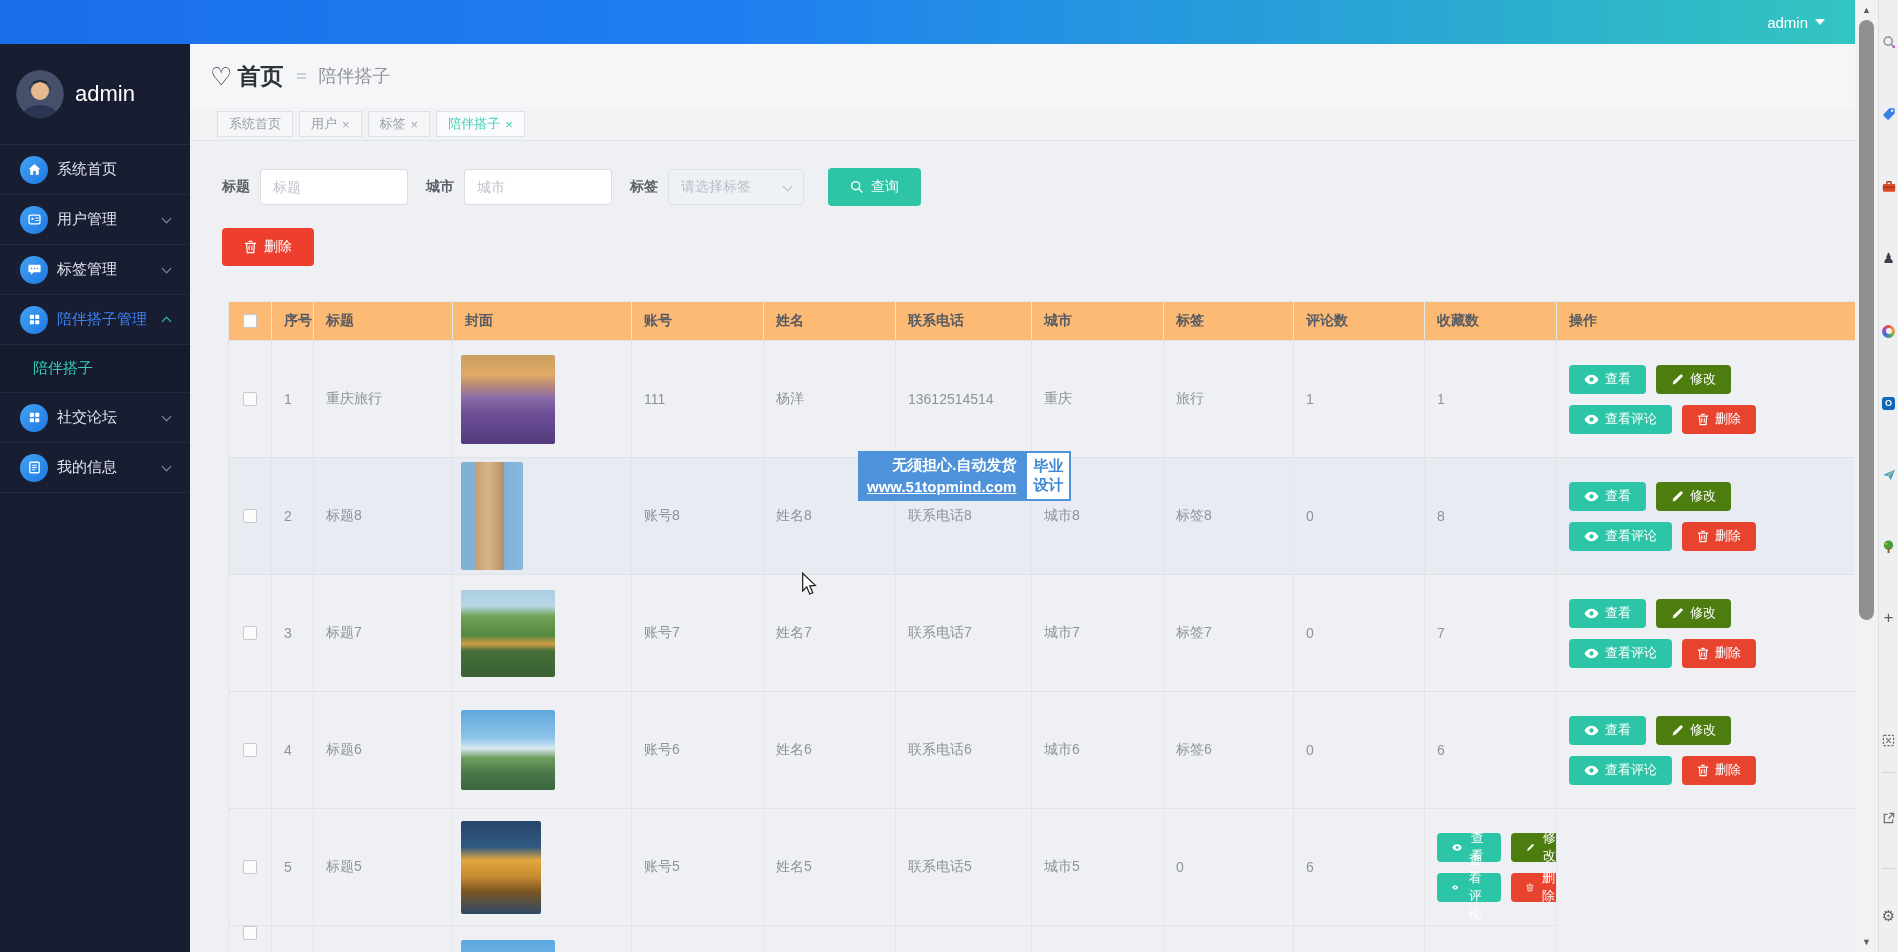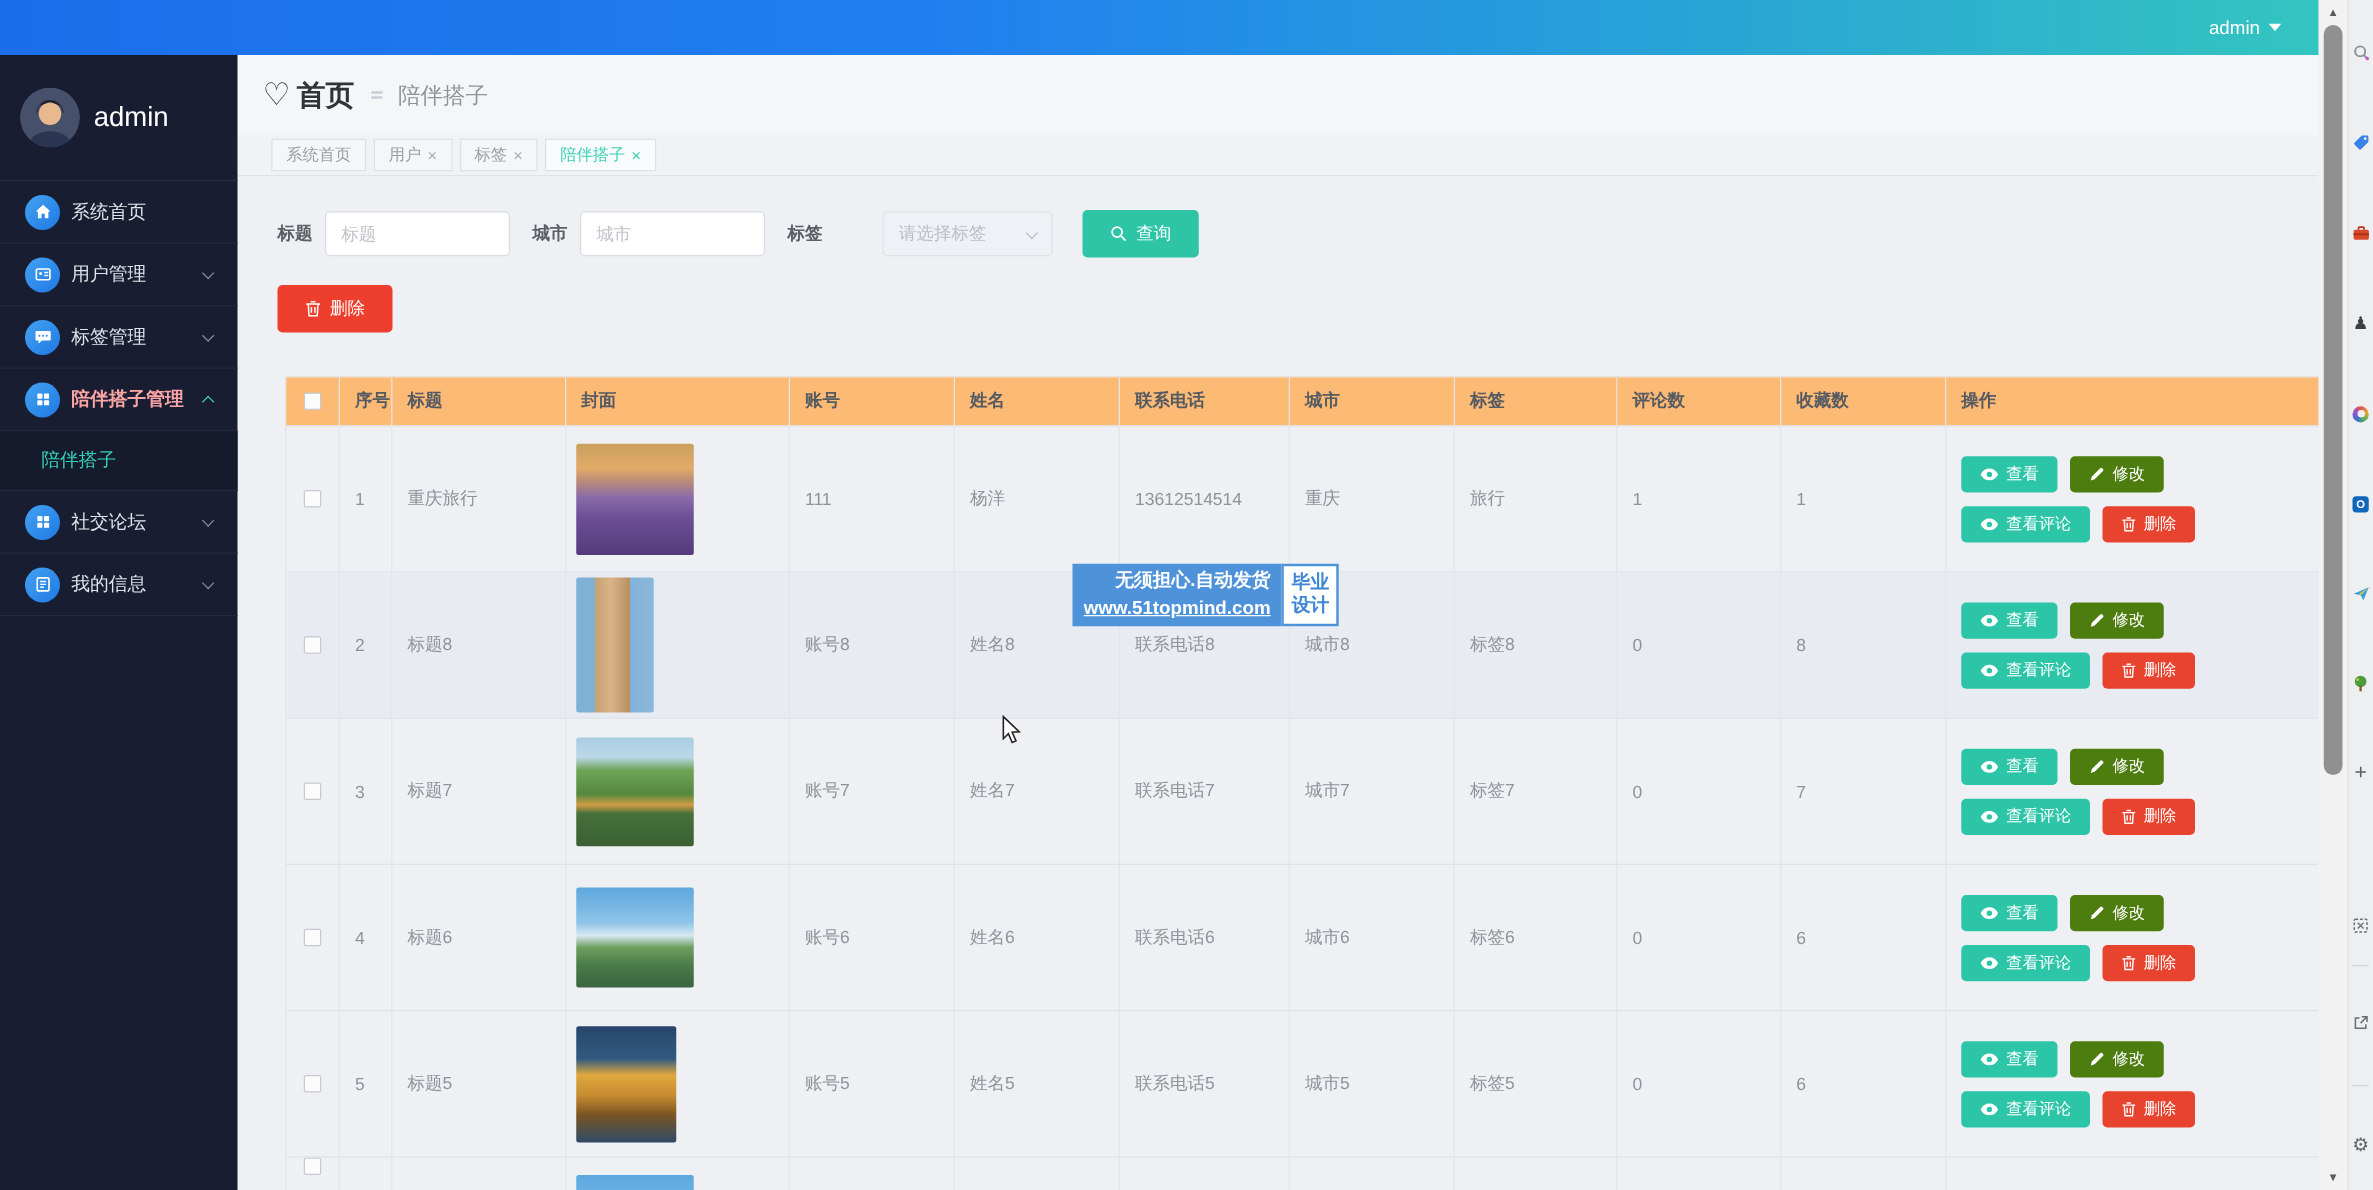--- a/index.html
+++ b/index.html
@@ -20,21 +20,21 @@
 
   
   .sidebar { position:absolute; left:0; top:44px; width:190px; bottom:0; background:#181d31; z-index:5; }
   .profile { height:101px; display:flex; align-items:center; padding-left:16px; border-bottom:1px solid #262c44; }
   .avatar { width:48px; height:48px; border-radius:50%; overflow:hidden; flex:0 0 auto; }
   .profile-name { color:#fff; font-size:22px; margin-left:11px; font-weight:400; }
   .menu-item { position:relative; height:50px; display:flex; align-items:center; border-bottom:1px solid #232941; cursor:pointer; }
   .mi-icon { width:28px; height:28px; border-radius:50%; background:linear-gradient(135deg,#43a3f2,#1f78e4);
     margin-left:20px; display:flex; align-items:center; justify-content:center; flex:0 0 auto; }
   .mi-label { color:#dfe3ec; font-size:15px; margin-left:9px; }
-  .menu-item.active .mi-label { color:#fca5a5;font-weight:bold; }
+  .menu-item.active .mi-label { color:#3b82f6; }
   .chev { position:absolute; right:20px; width:7px; height:7px; border-right:1.5px solid #8a92a6; border-bottom:1.5px solid #8a92a6;
     transform:rotate(45deg); top:20px; }
   .menu-item.active .chev { transform:rotate(-135deg); top:23px; border-color:#35d0bb; }
   .sub-item { height:48px; display:flex; align-items:center; border-bottom:1px solid #232941; cursor:pointer; background:#151a2c; }
   .sub-label { color:#35d0bb; font-size:15px; margin-left:33px; }
 
   
   .main { position:absolute; left:190px; top:44px; width:1665px; bottom:0; background:#eef0f3; overflow:hidden; }
   .bc-row { position:absolute; left:0; top:0; right:0; height:64px; background:#f5f6f8; display:flex; align-items:center; padding-left:20px; }
   .bc-heart { font-size:25px; color:#3a3f45; margin-right:5px; line-height:1; }
@@ -50,21 +50,21 @@
   .tab.active { color:#3ecfb6; background:#fafbfc; }
   .tab.active .x { color:#3ecfb6; }
 
   
   .filters { position:absolute; left:32px; top:124px; display:flex; align-items:center; height:38px; }
   .f-label { font-size:14px; font-weight:700; color:#5a5e66; margin-right:10px; }
   .f-input { width:148px; height:36px; border:1px solid #d8dce3; border-radius:4px; background:#fff; padding:0 12px;
     font-size:14px; color:#606266; font-family:inherit; margin-right:18px; }
   .f-input::placeholder { color:#bfc3c9; }
   .f-select { position:relative; width:136px; height:36px; border:1px solid #dfe3e8; border-radius:4px; background:#eef1f5;
-    display:flex; align-items:center; padding:0 12px; font-size:14px; color:#b9bec7; margin-right:24px; cursor:pointer;margin-left:38px; }
+    display:flex; align-items:center; padding:0 12px; font-size:14px; color:#b9bec7; margin-right:24px; cursor:pointer; }
   .f-select .chev2 { position:absolute; right:12px; top:13px; width:7px; height:7px; border-right:1.5px solid #b4b9c2; border-bottom:1.5px solid #b4b9c2; transform:rotate(45deg); }
   .btn { border:none; border-radius:4px; color:#fff; font-size:14px; font-family:Liberation Mono, monospace; display:inline-flex; align-items:center; justify-content:center; gap:7px; cursor:pointer; }
   .btn-search { width:93px; height:38px; background:#2dc5a5; }
   .bulk-row { position:absolute; left:32px; top:184px; }
   .btn-bulk-del { width:92px; height:38px; background:#ee3f2e; }
 
   
   .dtable { position:absolute; left:38px; top:257px; width:1627px; }
   .trow { display:grid; grid-template-columns:43px 42px 139px 179px 132px 132px 136px 132px 130px 131px 132px 299px; border-left:1px solid #e3e5ea; }
   .tcell { border-right:1px solid #e3e5ea; border-bottom:1px solid #dfe2e7; display:flex; align-items:center; padding-left:12px;
@@ -480,21 +480,20 @@
             </div>
             <div class="tcell">5</div>
             <div class="tcell">标题5</div>
             <div class="tcell cell-cover">
               <span class="cover cov-night"></span>
             </div>
             <div class="tcell">账号5</div>
             <div class="tcell">姓名5</div>
             <div class="tcell">联系电话5</div>
             <div class="tcell">城市5</div>
-            <div class="tcell">标签5</div>
             <div class="tcell">0</div>
             <div class="tcell">6</div>
             <div class="tcell cell-actions">
               <div class="aline">
                 <button class="abtn ab-teal">
                   <svg width="15" height="11" viewBox="0 0 16 11">
                     <path fill-rule="evenodd" d="M8 .5C4.9.5 2.2 2.2.5 5.5 2.2 8.8 4.9 10.5 8 10.5s5.8-1.7 7.5-5C13.8 2.2 11.1.5 8 .5zm0 7.3a2.3 2.3 0 1 1 0-4.6 2.3 2.3 0 0 1 0 4.6z" fill="#fff"></path>
                   </svg>
                   <span>查看</span>
                 </button>

